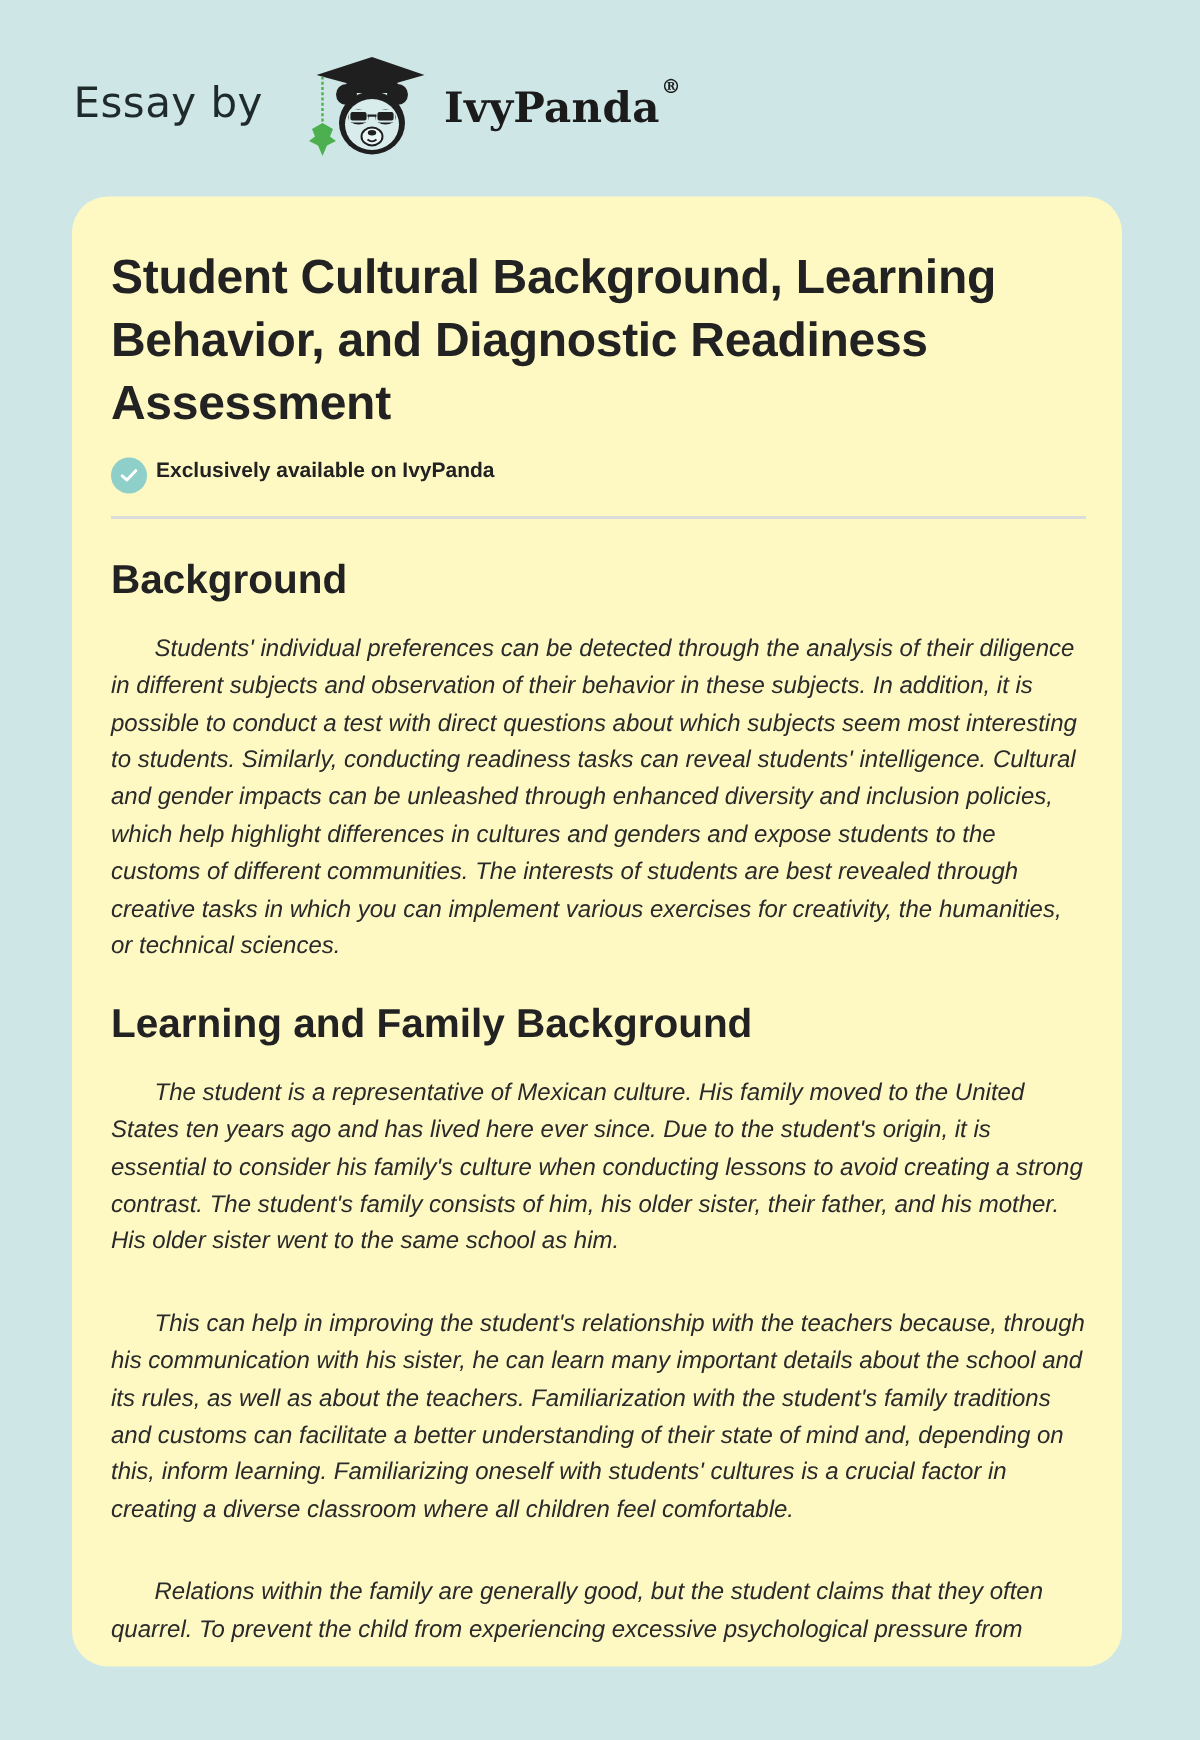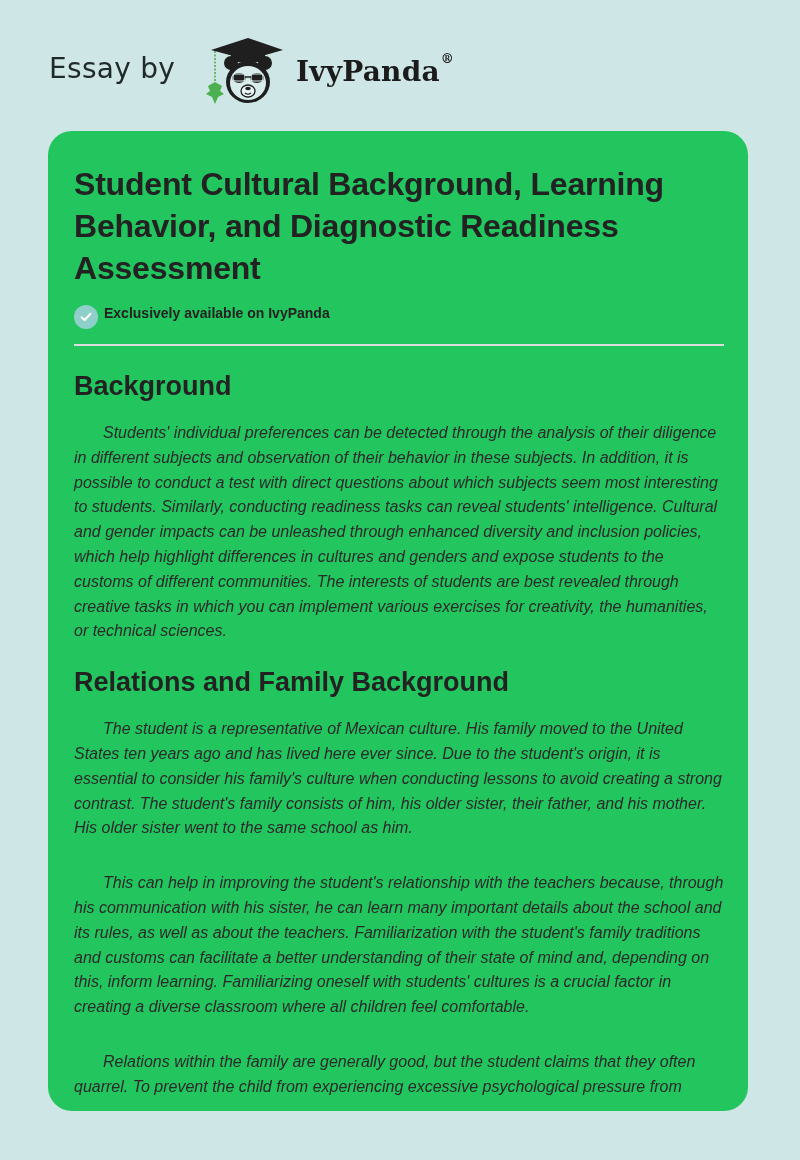--- a/index.html
+++ b/index.html
@@ -54,21 +54,21 @@
     position: relative;
     top: -4px;
     margin-left: 1px;
   }
   .card {
     position: absolute;
     left: 48px;
     top: 131px;
     width: 700px;
     height: 980px;
-    background: #22c55e;
+    background: #fef9c3;
     border-radius: 24px;
     overflow: hidden;
   }
   .card-inner {
     position: absolute;
     left: 26px;
     top: 32px;
     width: 650px;
   }
   h1.title {
@@ -176,18 +176,18 @@
         </svg>
       </span>
       <span class="exclusive-text">Exclusively available on IvyPanda</span>
     </div>
 
     <div class="divider"></div>
 
     <h2 class="section">Background</h2>
     <p class="para">Students' individual preferences can be detected through the analysis of their diligence in different subjects and observation of their behavior in these subjects. In addition, it is possible to conduct a test with direct questions about which subjects seem most interesting to students. Similarly, conducting readiness tasks can reveal students' intelligence. Cultural and gender impacts can be unleashed through enhanced diversity and inclusion policies, which help highlight differences in cultures and genders and expose students to the customs of different communities. The interests of students are best revealed through creative tasks in which you can implement various exercises for creativity, the humanities, or technical sciences.</p>
 
-    <h2 class="section second">Relations and Family Background</h2>
+    <h2 class="section second">Learning and Family Background</h2>
     <p class="para">The student is a representative of Mexican culture. His family moved to the United States ten years ago and has lived here ever since. Due to the student's origin, it is essential to consider his family's culture when conducting lessons to avoid creating a strong contrast. The student's family consists of him, his older sister, their father, and his mother. His older sister went to the same school as him.</p>
     <p class="para tight">This can help in improving the student's relationship with the teachers because, through his communication with his sister, he can learn many important details about the school and its rules, as well as about the teachers. Familiarization with the student's family traditions and customs can facilitate a better understanding of their state of mind and, depending on this, inform learning. Familiarizing oneself with students' cultures is a crucial factor in creating a diverse classroom where all children feel comfortable.</p>
     <p class="para tight">Relations within the family are generally good, but the student claims that they often quarrel. To prevent the child from experiencing excessive psychological pressure from</p>
   </div>
 </div>
 
 </body></html>

